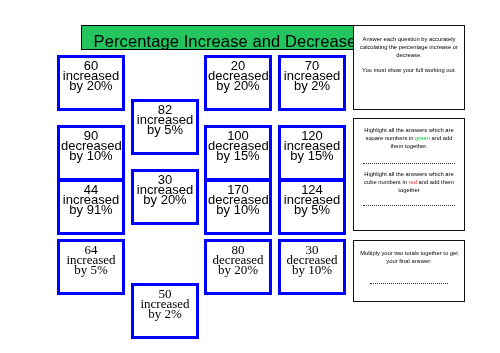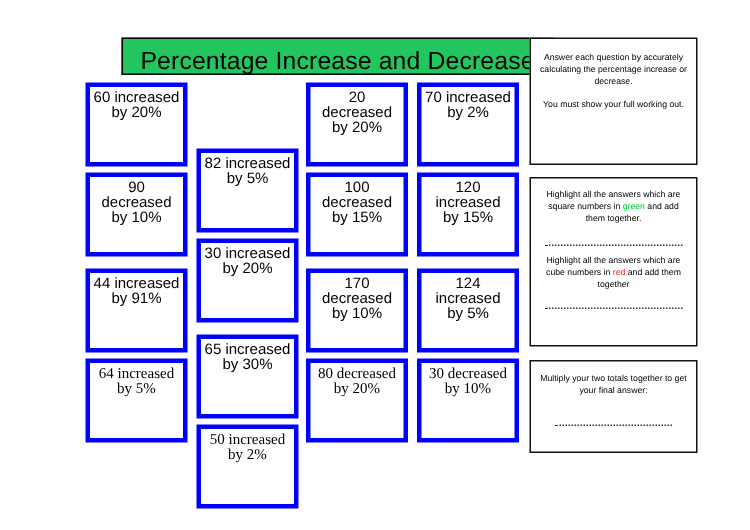--- a/index.html
+++ b/index.html
@@ -51,21 +51,21 @@
     width: 289px;
     height: 248px;
   }
   .grid-row {
     position: absolute;
     left: 0;
     width: 289px;
     height: 56px;
   }
   .grid-row.r0 { top: 0px; }
-  .grid-row.r1 { top: 60px; }
+  .grid-row.r1 { top: 70px; }
   .grid-row.r2 { top: 124px; }
   .grid-row.r3 { top: 184px; font-family: Liberation Serif, serif; }
 
   .qbox {
     position: absolute;
     top: 0;
     width: 68px;
     height: 56px;
     border: 3px solid #0000ff;
     background: #ffffff;
@@ -73,21 +73,21 @@
     padding-top: 3px;
   }
   .qbox.c0 { left: 0px; }
   .qbox.c1 { left: 74px; margin-top: 44px; }
   .qbox.c2 { left: 147px; }
   .qbox.c3 { left: 221px; }
 
   .qbox .qtext {
     display: block;
     text-align: center;
-    font-size: 10px;
+    font-size: 13px;
     line-height: 10px;
     padding: 0 1px;
   }
 
   
   .panel {
     position: absolute;
     left: 353px;
     width: 112px;
     border: 1.5px solid #111111;
@@ -164,24 +164,20 @@
         <span class="qtext">120 increased</span>
         <span class="qtext">by 15%</span>
       </div>
     </div>
 
     <div class="grid-row r2">
       <div class="qbox c0">
         <span class="qtext">44 increased</span>
         <span class="qtext">by 91%</span>
       </div>
-      <div class="qbox c1">
-        <span class="qtext">65 increased</span>
-        <span class="qtext">by 30%</span>
-      </div>
       <div class="qbox c2">
         <span class="qtext">170 decreased</span>
         <span class="qtext">by 10%</span>
       </div>
       <div class="qbox c3">
         <span class="qtext">124 increased</span>
         <span class="qtext">by 5%</span>
       </div>
     </div>
 

